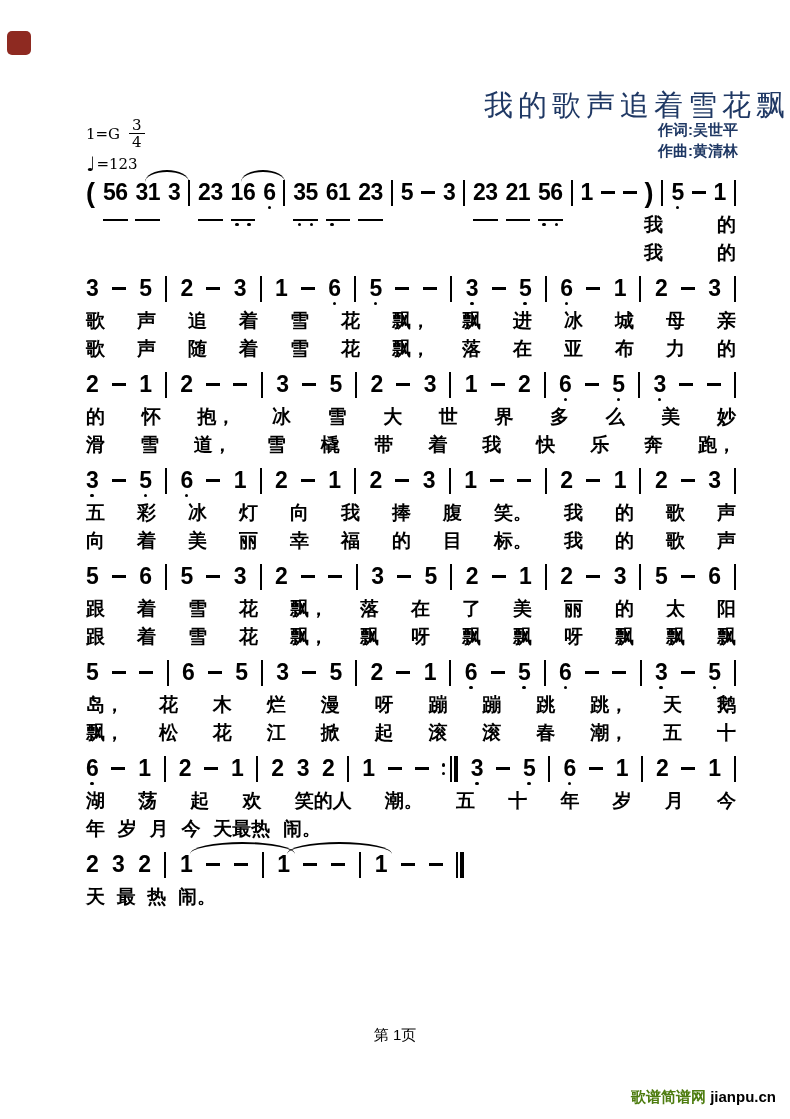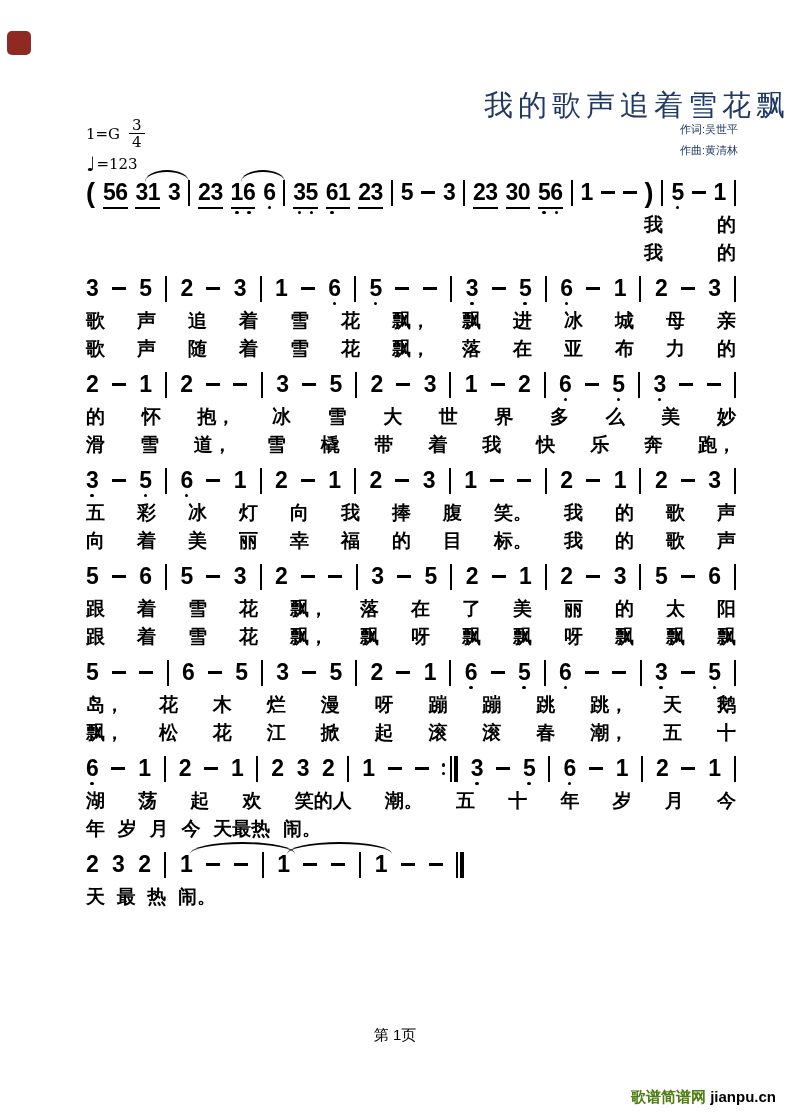--- a/index.html
+++ b/index.html
@@ -1,33 +1,33 @@
 <!DOCTYPE html>
 <html><head>
 <meta charset="utf-8">
 <style>
   html,body{margin:0;padding:0;background:#fff;}
   .page{position:relative;width:790px;height:1119px;background:#fff;overflow:hidden;
         font-family:"Liberation Sans",sans-serif;color:#000;}
   .corner-mark{position:absolute;left:7px;top:31px;width:24px;height:24px;border-radius:5px;}
   .title{position:absolute;top:86px;left:0;width:100%;text-align:right;
          font-family:"Liberation Serif",serif;font-size:29px;letter-spacing:5px;font-weight:400;}
-  .credits{position:absolute;right:52px;top:119px;font-size:11px;font-weight:400;line-height:21px;text-align:left;}
+  .credits{position:absolute;right:52px;top:119px;font-size:15px;font-weight:700;line-height:21px;text-align:left;}
   .keyblock{position:absolute;left:86px;top:117px;font-family:"DejaVu Serif",serif;font-size:15px;}
   .keyrow{display:flex;align-items:center;gap:9px;}
   .frac{display:inline-flex;flex-direction:column;align-items:center;font-size:15px;line-height:16px;}
   .frac .fn{border-bottom:1.5px solid #000;padding:0 3px;}
   .frac .fd{padding:0 3px;}
   .temporow{margin-top:5px;font-size:15px;display:flex;align-items:center;}
   .temporow .note{font-family:"DejaVu Sans",sans-serif;font-size:20px;line-height:18px;margin-right:1px;}
   #score{position:absolute;left:0;top:0;width:790px;height:1119px;}
   .nline{position:absolute;display:flex;justify-content:space-between;align-items:flex-start;height:36px;}
   .tok{position:relative;display:flex;flex-direction:column;align-items:center;}
   .num{font-size:23px;font-weight:700;line-height:24px;letter-spacing:-0.5px;}
-  .num.u{border-bottom:2.2px solid #000;padding-bottom:3px;}
+  .num.u{border-bottom:2.2px solid #000;padding-bottom:15px;}
   .dotrow{display:flex;justify-content:space-around;width:100%;height:7px;align-items:center;}
   .dotrow i{width:3.5px;height:3.5px;border-radius:50%;display:block;}
   .dotrow i.on{background:#000;}
   .bar{width:2px;height:26px;background:#000;}
   .dashwrap{display:flex;flex-direction:column;align-items:center;}
   .dash{width:14px;height:3px;background:#000;margin-top:11px;}
   .paren{font-size:27px;font-weight:700;line-height:27px;}
   .tie{position:absolute;top:-10px;left:10px;height:10px;border-top:2px solid #000;
        border-radius:50% 50% 0 0/100% 100% 0 0;}
   .rpt,.fin{display:flex;align-items:center;gap:2.5px;height:26px;}
@@ -124,21 +124,21 @@
           <div class="dash"></div>
         </div>
         <div class="tok">
           <span class="num">3</span>
         </div>
         <div class="bar"></div>
         <div class="tok">
           <span class="num u">23</span>
         </div>
         <div class="tok">
-          <span class="num u">30</span>
+          <span class="num u">21</span>
         </div>
         <div class="tok">
           <span class="num u">56</span>
           <div class="dotrow">
             <i class="on"></i>
             <i class="on"></i>
           </div>
         </div>
         <div class="bar"></div>
         <div class="tok">

